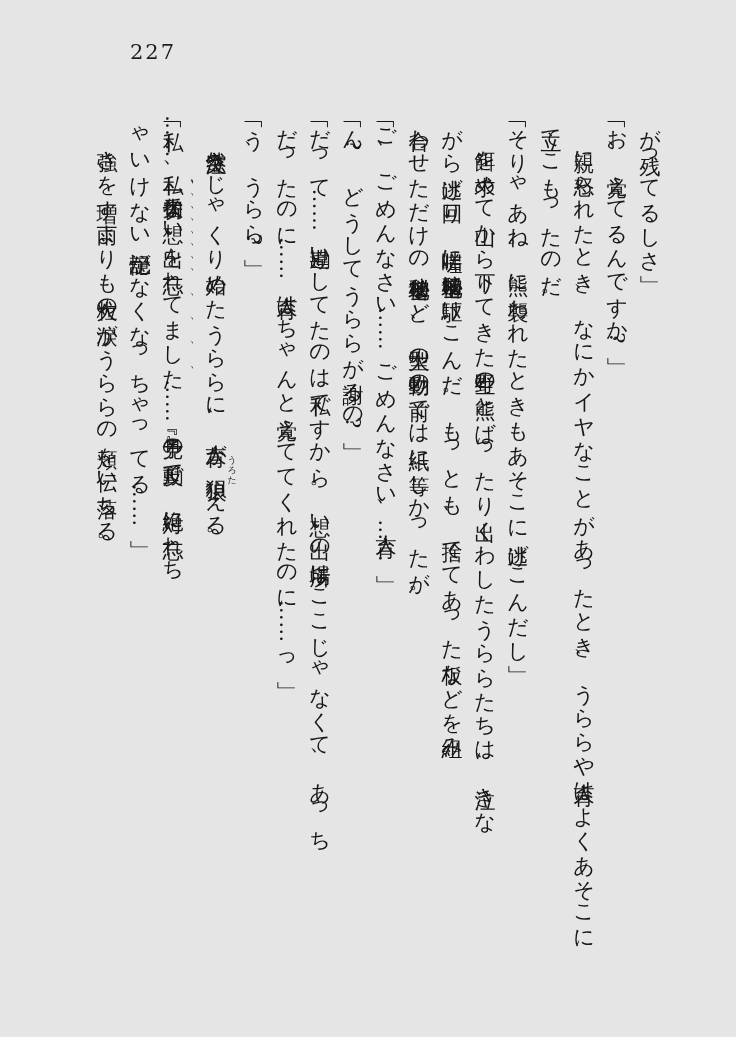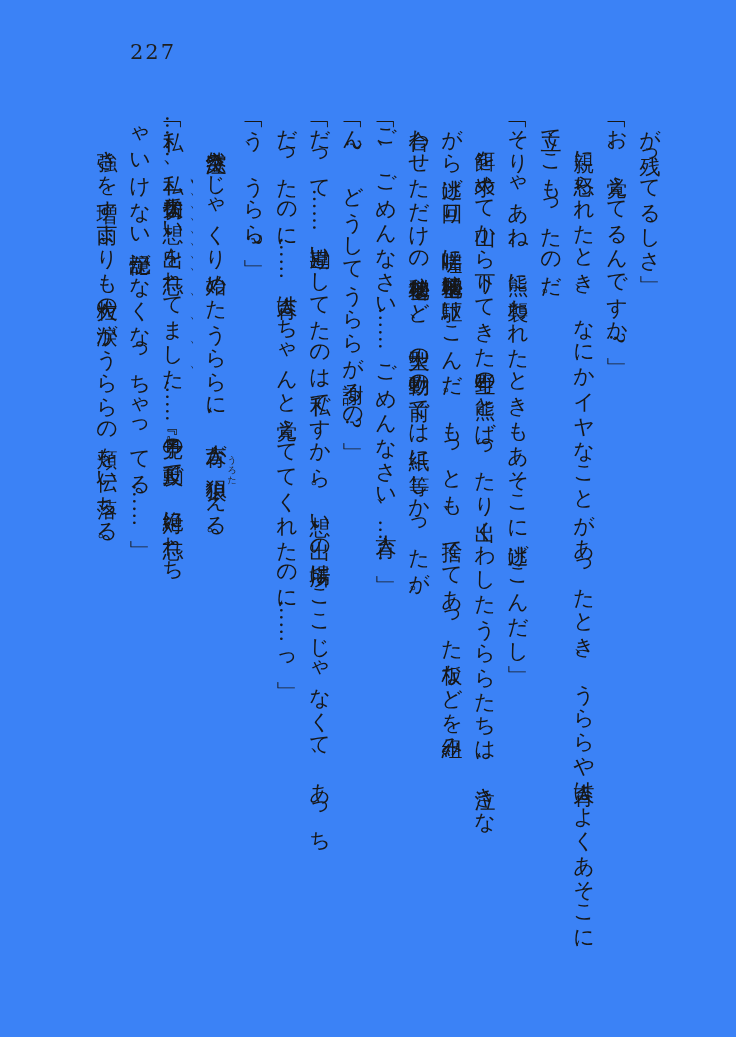--- a/index.html
+++ b/index.html
@@ -7,21 +7,21 @@
     padding: 0;
     width: 736px;
     height: 1037px;
     overflow: hidden;
     background: #fcfcfc;
   }
   .book-page {
     position: relative;
     width: 736px;
     height: 1037px;
-    background: #3b82f6;
+    background: #e5e5e5;
     font-family: "DejaVu Serif", serif;
   }
   .page-number {
     position: absolute;
     top: 40px;
     left: 130px;
     font-size: 21px;
     letter-spacing: 2px;
     color: #1e1e1e;
     font-family: "DejaVu Serif", serif;

